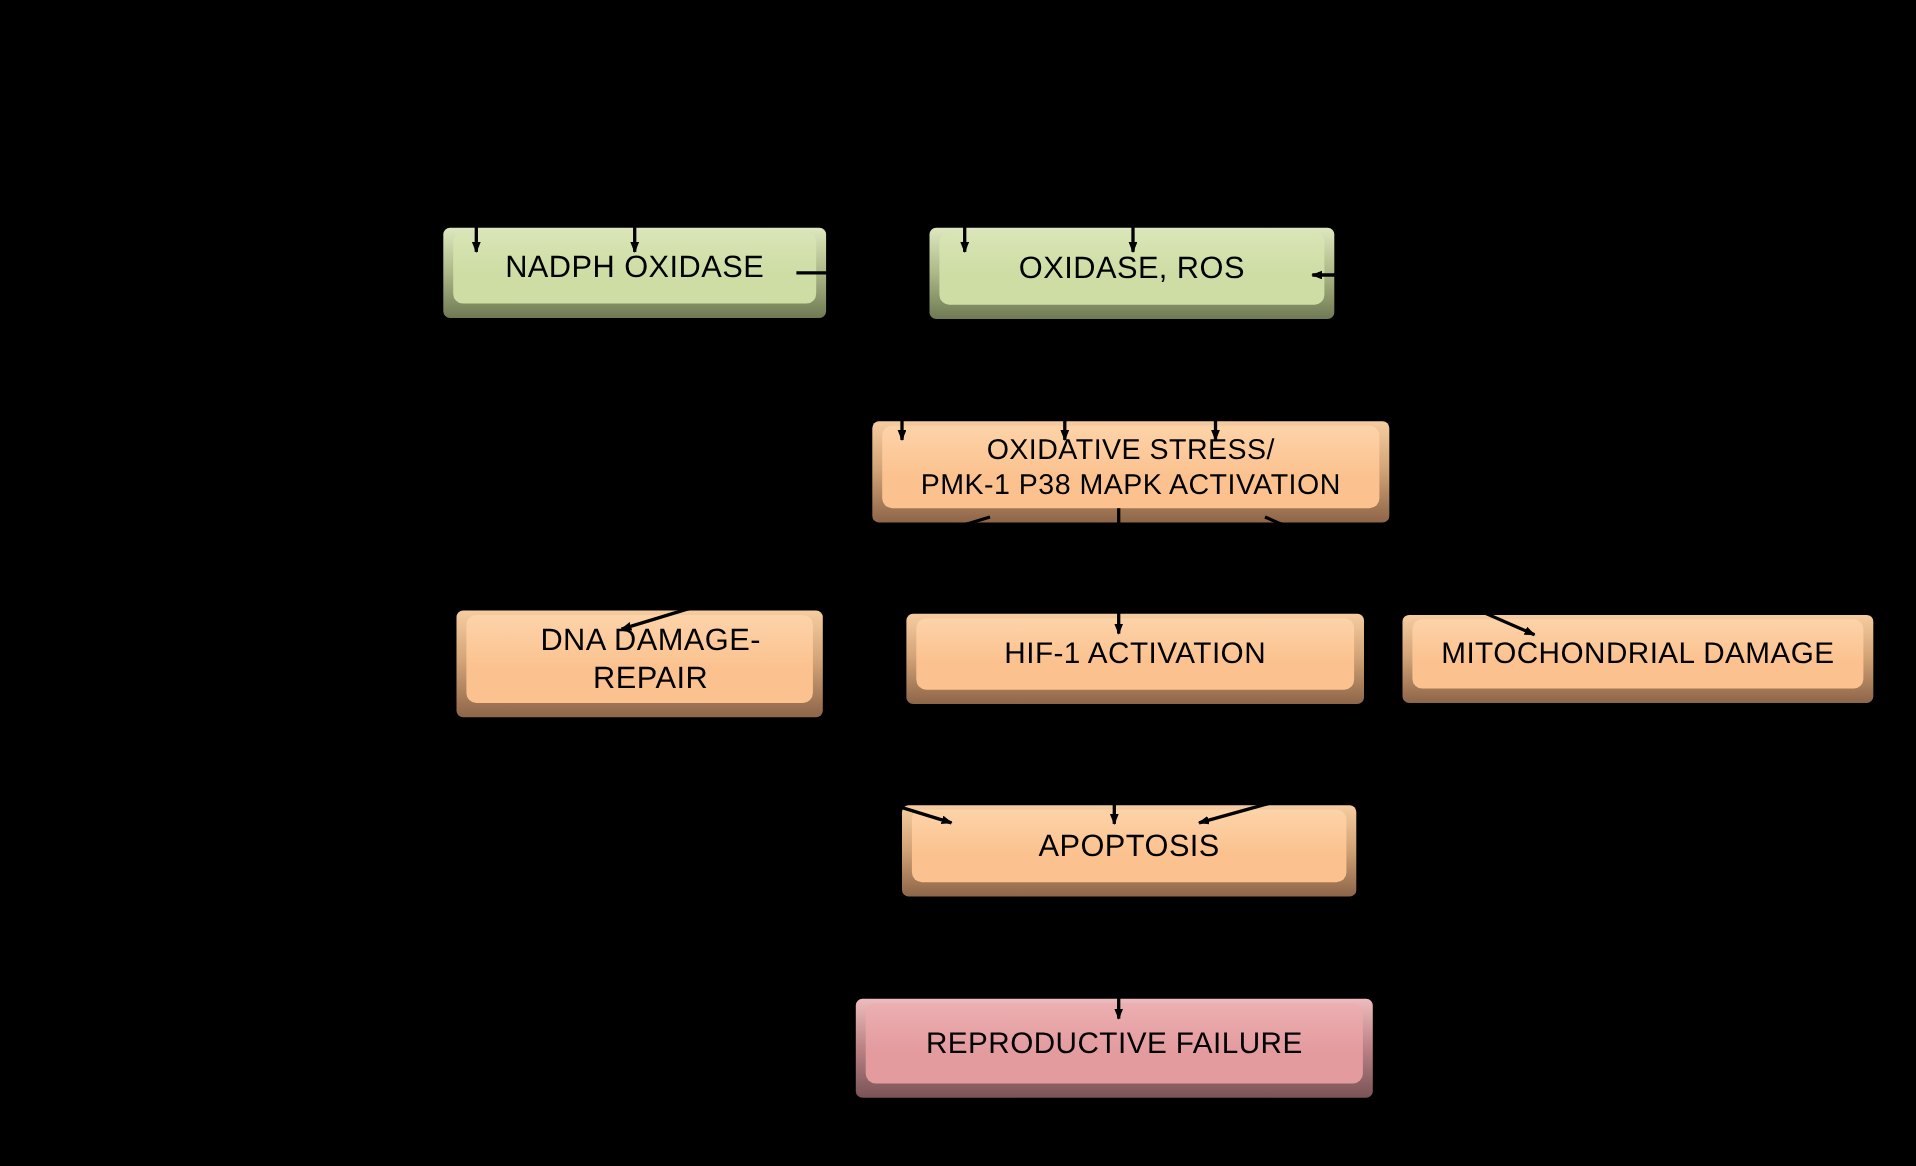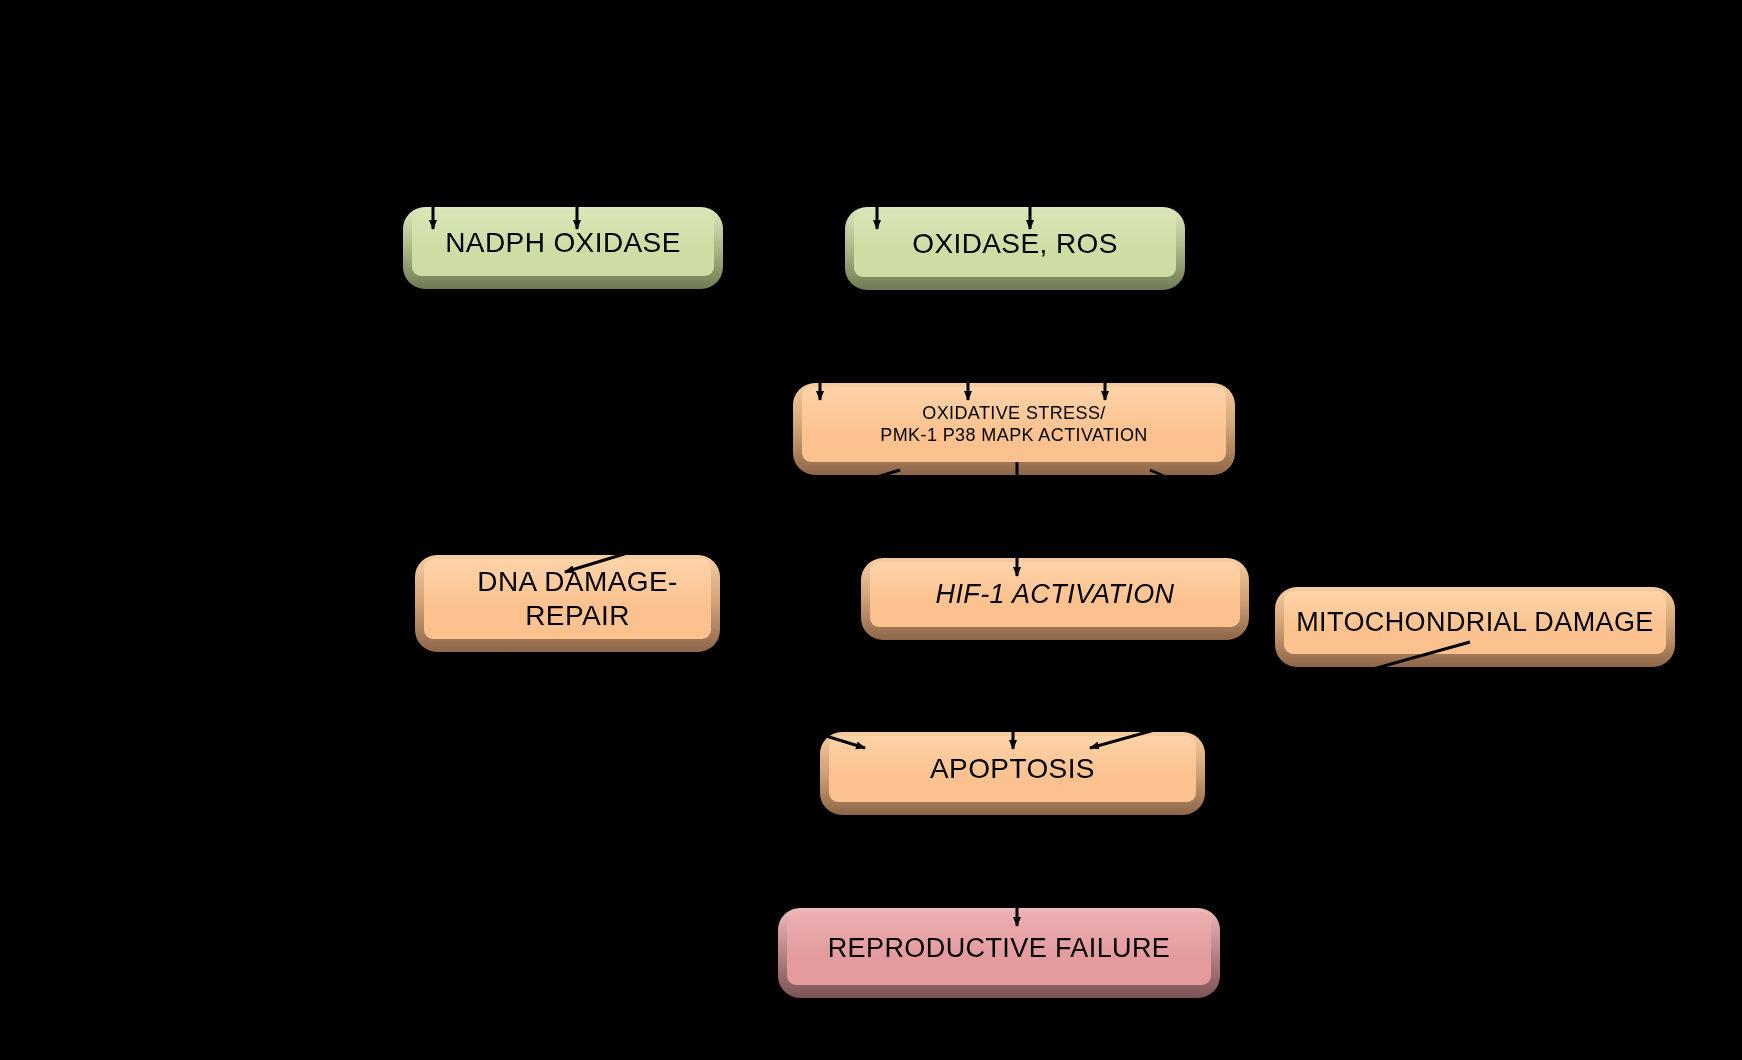--- a/index.html
+++ b/index.html
@@ -15,22 +15,23 @@
   #edge-svg {
     position: absolute;
     left: 0;
     top: 0;
     z-index: 3; 
     pointer-events: none;
   }
   .box {
     position: absolute;
     z-index: 2;
-    border-radius: 22px;
+    border-radius: 6px;
     background: linear-gradient(180deg, var(--rt) 0%, var(--rm) 48%, var(--rb) 100%);
+    padding-left: 28px;
   }
   .box .face {
     position: absolute;
     left: 9px;
     right: 9px;
     top: 4px;
     bottom: 13px;
     border-radius: 9px;
     background: linear-gradient(180deg, var(--ft) 0%, var(--ff) 60%);
     display: flex;
@@ -78,36 +79,36 @@
         <span class="label" style="color: rgb(0, 0, 0);">NADPH OXIDASE</span>
       </div>
     </div>
     <div class="box" style="left: 845px; top: 207px; width: 340px; height: 83px; --rt: #dde8c0; --rm: #aeba88; --rb: #6f7a54; --ft: #d9e5b6; --ff: #cddda4;">
       <div class="face">
         <span class="label" style="color: rgb(0, 0, 0);">OXIDASE, ROS</span>
       </div>
     </div>
     <div class="box" style="left: 793px; top: 383px; width: 442px; height: 92px; --rt: #f6cda0; --rm: #d2a377; --rb: #8d6548; --ft: #fdd3a9; --ff: #fbc28f;">
       <div class="face">
-        <span class="label" style="color: rgb(0, 0, 0); font-size: 18px;">OXIDATIVE STRESS/
+        <span class="label" style="color: rgb(0, 0, 0); font-size: 26px;">OXIDATIVE STRESS/
 PMK-1 P38 MAPK ACTIVATION</span>
       </div>
     </div>
     <div class="box" style="left: 415px; top: 555px; width: 305px; height: 97px; --rt: #f6cda0; --rm: #d2a377; --rb: #8d6548; --ft: #fdd3a9; --ff: #fbc28f;">
       <div class="face">
         <span class="label" style="color: rgb(0, 0, 0); margin-left: 20px;">DNA DAMAGE-
 REPAIR</span>
       </div>
     </div>
-    <div class="box" style="left: 861px; top: 558px; width: 388px; height: 82px; font-style: italic; --rt: #f6cda0; --rm: #d2a377; --rb: #8d6548; --ft: #fdd3a9; --ff: #fbc28f;">
+    <div class="box" style="left: 824px; top: 558px; width: 388px; height: 82px; --rt: #f6cda0; --rm: #d2a377; --rb: #8d6548; --ft: #fdd3a9; --ff: #fbc28f;">
       <div class="face">
         <span class="label" style="color: rgb(0, 0, 0); font-size: 27px;">HIF-1 ACTIVATION</span>
       </div>
     </div>
-    <div class="box" style="left: 1275px; top: 587px; width: 400px; height: 80px; --rt: #f6cda0; --rm: #d2a377; --rb: #8d6548; --ft: #fdd3a9; --ff: #fbc28f;">
+    <div class="box" style="left: 1275px; top: 559px; width: 400px; height: 80px; --rt: #f6cda0; --rm: #d2a377; --rb: #8d6548; --ft: #fdd3a9; --ff: #fbc28f;">
       <div class="face">
         <span class="label" style="color: rgb(0, 0, 0); font-size: 27px;">MITOCHONDRIAL DAMAGE</span>
       </div>
     </div>
     <div class="box" style="left: 820px; top: 732px; width: 385px; height: 83px; --rt: #f6cda0; --rm: #d2a377; --rb: #8d6548; --ft: #fdd3a9; --ff: #fbc28f;">
       <div class="face">
         <span class="label" style="color: rgb(0, 0, 0);">APOPTOSIS</span>
       </div>
     </div>
     <div class="box" style="left: 778px; top: 908px; width: 442px; height: 90px; --rt: #eebcbd; --rm: #bd8487; --rb: #7a5356; --ft: #ecafb1; --ff: #e39b9e;">

